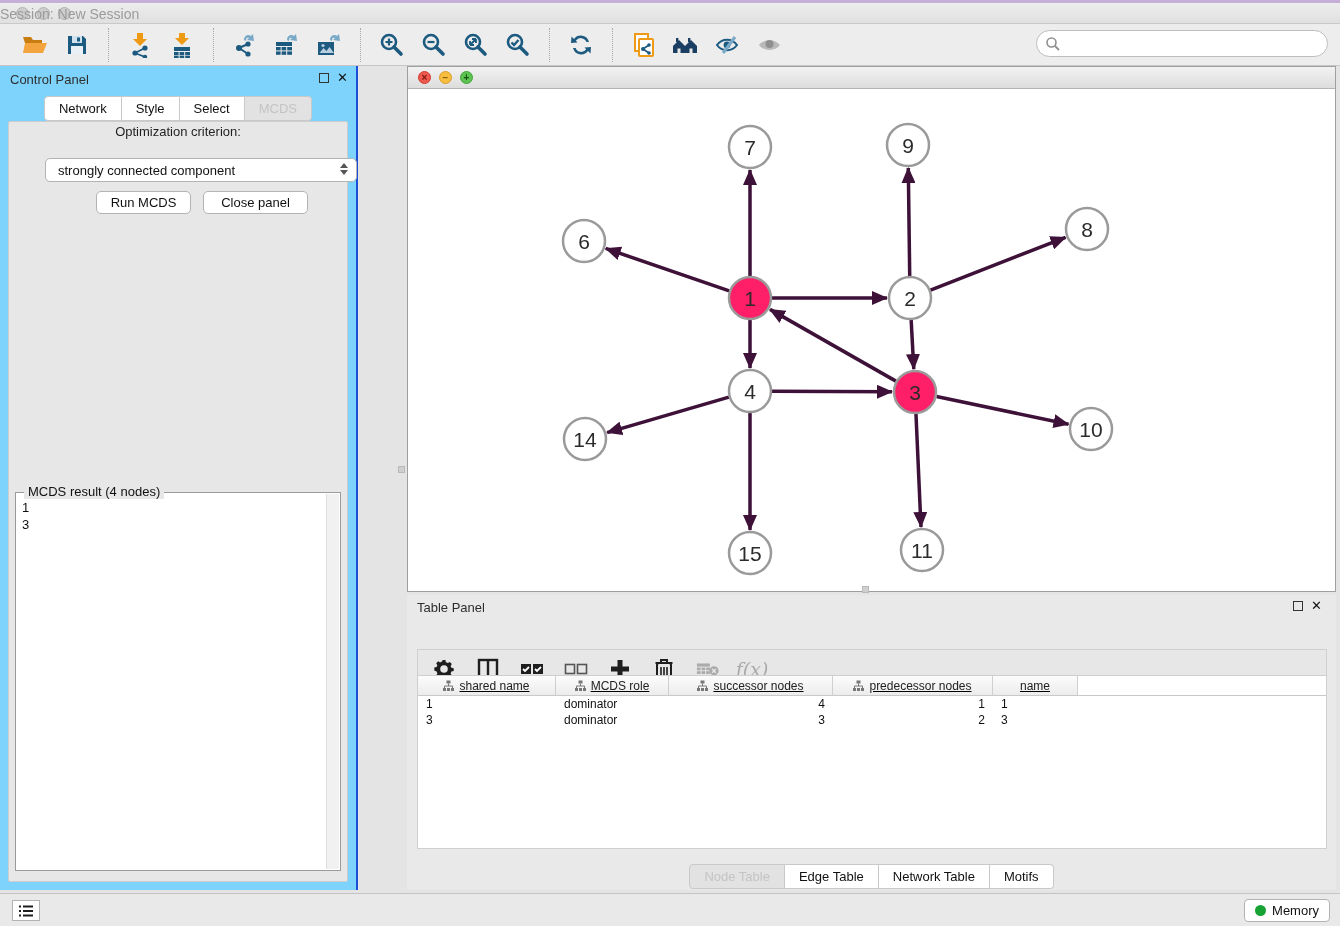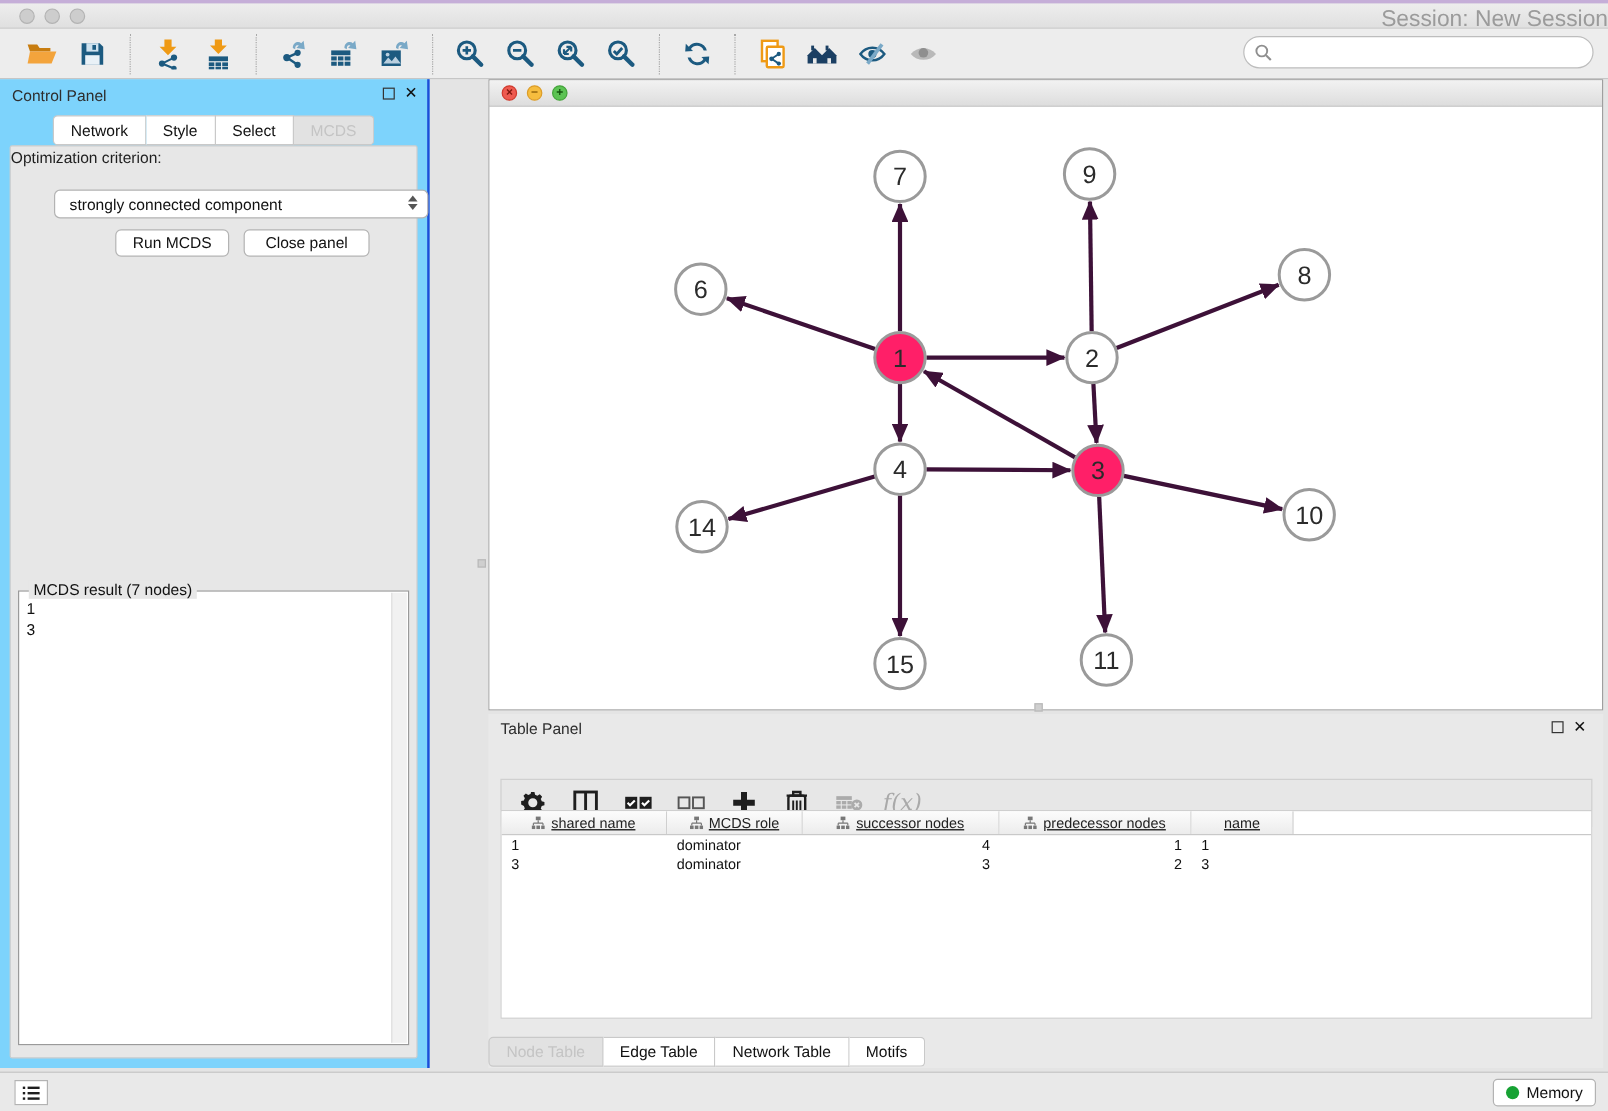--- a/index.html
+++ b/index.html
@@ -4,21 +4,21 @@
 <style>
   html,body{margin:0;padding:0;background:#d8d8d8;}
   *{box-sizing:border-box;font-family:"Liberation Sans","DejaVu Sans",sans-serif;}
   #app{position:relative;width:1340px;height:926px;background:#e4e4e4;overflow:hidden;}
 
   
   #top-strip{position:absolute;left:0;top:0;width:100%;height:3px;background:#c5aed8;}
   #titlebar{position:absolute;left:0;top:3px;width:100%;height:21px;background:linear-gradient(#ededed,#e0e0e0);border-bottom:1px solid #c9c9c9;}
   .traffic{position:absolute;top:4px;width:13px;height:13px;border-radius:50%;}
   .t-gray{background:#cdcdcd;border:1px solid #b3b3b3;}
-  #titlebar .title{position:absolute;left:0;right:0;top:3px;text-align:right;font-size:19px;color:#9b9b9b;}
+  #titlebar .title{position:absolute;left:0;right:0;top:3px;text-align:left;font-size:14px;color:#9b9b9b;}
 
   
   #toolbar{position:absolute;left:0;top:24px;width:100%;height:42px;background:#ededed;border-bottom:1px solid #c6c6c6;display:flex;align-items:center;padding-left:14px;}
   .tb-icon{width:30px;height:30px;display:flex;align-items:center;justify-content:center;margin:0 6px;cursor:pointer;}
   .tb-sep{width:1px;height:34px;margin:0 10px;border-left:1px dotted #a8a8a8;}
   #search-wrap{position:absolute;right:12px;top:6px;width:292px;height:27px;}
   #search-input{width:100%;height:100%;border:1px solid #bdbdbd;border-radius:14px;background:#fff;padding:0 10px 0 30px;font-size:13px;outline:none;color:#333;}
   #search-icon{position:absolute;left:9px;top:6px;}
 
   
@@ -26,21 +26,21 @@
   #cp-header{position:absolute;left:10px;top:6px;font-size:13px;color:#2e2e2e;}
   .panel-btns{position:absolute;right:8px;top:7px;display:flex;gap:8px;align-items:center;}
   .float-box{width:10px;height:10px;border:1.5px solid #333;}
   .close-x{font-size:13px;font-weight:bold;color:#111;line-height:10px;}
   #cp-tabs{position:absolute;left:0;right:0;top:30px;display:flex;justify-content:center;}
   .ptab{font-size:13px;padding:4px 14px;background:#fff;border:1px solid #c9c9c9;border-left:none;color:#111;cursor:pointer;}
   .ptab:first-child{border-left:1px solid #c9c9c9;border-radius:4px 0 0 4px;}
   .ptab:last-child{border-radius:0 4px 4px 0;}
   .ptab.dim{background:#e2e2e2;color:#c4c4c4;}
   #cp-body{position:absolute;left:8px;right:8px;top:55px;bottom:8px;background:#e7e7e7;border:1px solid #cdcdcd;border-radius:2px;}
-  #opt-label{position:absolute;left:0;right:0;top:2px;text-align:left;font-size:13px;color:#1f1f1f;}
+  #opt-label{position:absolute;left:0;right:0;top:2px;text-align:center;font-size:13px;color:#1f1f1f;}
   #criterion-select{position:absolute;left:36px;top:36px;width:312px;height:24px;background:#fff;border:1px solid #b3b3b3;border-radius:5px;font-size:13px;color:#111;display:flex;align-items:center;padding-left:12px;cursor:pointer;}
   #criterion-stepper{position:absolute;right:8px;top:4px;display:flex;flex-direction:column;gap:2px;}
   .arr-up{width:0;height:0;border-left:4px solid transparent;border-right:4px solid transparent;border-bottom:5px solid #555;}
   .arr-dn{width:0;height:0;border-left:4px solid transparent;border-right:4px solid transparent;border-top:5px solid #555;}
   .cp-btn{position:absolute;top:69px;height:23px;background:#fff;border:1px solid #b3b3b3;border-radius:5px;font-size:13px;color:#111;display:flex;align-items:center;justify-content:center;cursor:pointer;}
   #run-btn{left:87px;width:95px;}
   #close-btn{left:194px;width:105px;}
   #result-group{position:absolute;left:6px;right:6px;top:370px;bottom:10px;border:1px solid #9a9a9a;background:#fff;}
   #result-legend{position:absolute;left:8px;top:-9px;background:#e7e7e7;padding:0 4px;font-size:13px;color:#111;}
   #result-scroll{position:absolute;right:1px;top:1px;bottom:1px;width:13px;background:#f1f1f1;border-left:1px solid #dedede;}
@@ -57,21 +57,21 @@
   #table-panel{position:absolute;left:407px;top:595px;width:929px;height:295px;background:#e9e9e9;}
   #tp-header{position:absolute;left:10px;top:5px;font-size:13px;color:#2e2e2e;}
   #tp-toolbar{position:absolute;left:10px;right:9px;top:30px;height:40px;background:#e7e7e7;border:1px solid #d0d0d0;display:flex;align-items:center;padding-left:14px;gap:20px;margin-top:24px;}
   .tp-icon{width:24px;height:24px;display:flex;align-items:center;justify-content:center;cursor:pointer;}
   .fx{font-family:"DejaVu Serif",serif;font-style:italic;font-size:19px;color:#a9a9a9;}
   #tp-table{position:absolute;left:10px;right:9px;top:80px;height:174px;background:#fff;border:1px solid #cfcfcf;overflow:hidden;}
   #tp-head{display:flex;height:20px;border-bottom:1px solid #c9c9c9;text-decoration:underline;}
   .th{background:linear-gradient(#fcfcfc,#ececec);border-right:1px solid #cfcfcf;display:flex;align-items:center;justify-content:center;gap:5px;font-size:12px;color:#222;}
   .tr{display:flex;height:16px;}
   .td{font-size:12px;color:#111;padding:1px 8px;white-space:nowrap;overflow:hidden;}
-  #tp-tabs{position:absolute;left:0;right:0;top:269px;display:flex;justify-content:flex-start;}
+  #tp-tabs{position:absolute;left:0;right:0;top:269px;display:flex;justify-content:center;}
 
   
   #statusbar{position:absolute;left:0;top:893px;width:100%;height:33px;background:#e9e9e9;border-top:1px solid #c4c4c4;}
   #list-btn{position:absolute;left:12px;top:6px;width:28px;height:21px;background:#fff;border:1px solid #b3b3b3;display:flex;align-items:center;justify-content:center;cursor:pointer;}
   #memory-btn{position:absolute;right:10px;top:5px;height:23px;background:#fff;border:1px solid #b3b3b3;border-radius:4px;display:flex;align-items:center;gap:6px;padding:0 10px;font-size:13px;color:#111;cursor:pointer;}
   #memory-dot{width:11px;height:11px;border-radius:50%;background:#17a234;}
 
   .split-dot{position:absolute;width:7px;height:7px;background:#cfcfcf;border:1px solid #b9b9b9;}
 </style>
 </head>
@@ -255,21 +255,21 @@
       <div id="criterion-select">
         <span>strongly connected component</span>
         <span id="criterion-stepper">
             <span class="arr-up"></span>
             <span class="arr-dn"></span>
           </span>
       </div>
       <div class="cp-btn" id="run-btn">Run MCDS</div>
       <div class="cp-btn" id="close-btn">Close panel</div>
       <div id="result-group">
-        <div id="result-legend">MCDS result (7 nodes)</div>
+        <div id="result-legend">MCDS result (4 nodes)</div>
         <div id="result-list">
             <div>1</div>
             <div>3</div>
           </div>
         <div id="result-scroll"></div>
       </div>
     </div>
   </div>
 
   <div id="net-window">

